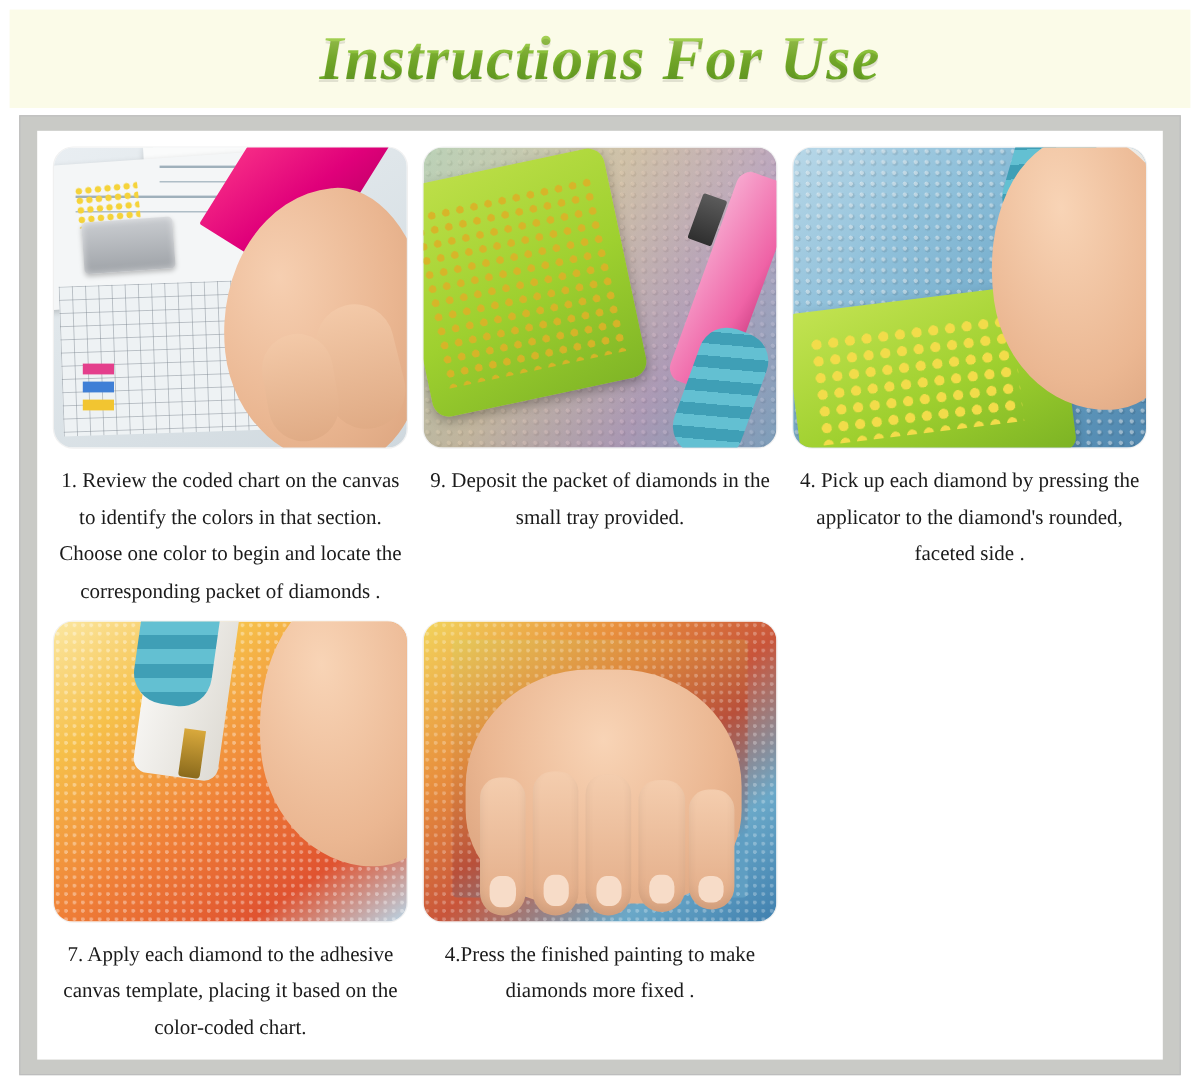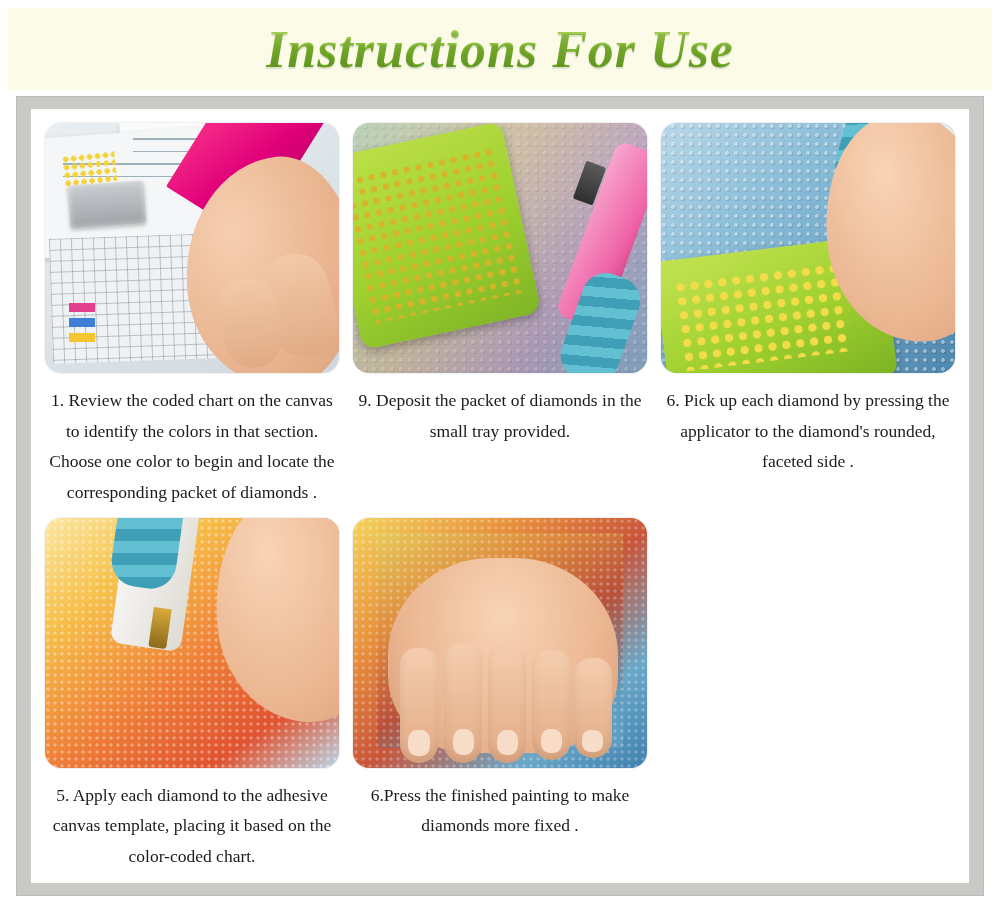--- a/index.html
+++ b/index.html
@@ -382,33 +382,33 @@
           <div class="photo">
             <div class="layer p4-bg"></div>
             <div class="layer dots-a" style="opacity:.8;"></div>
             <div class="p4-tray">
               <div class="p4-diamonds"></div>
             </div>
             <div class="p4-pen"></div>
             <div class="p4-grip"></div>
             <div class="p4-hand"></div>
           </div>
-          <div class="caption">6. Pick up each diamond by pressing the applicator to the diamond's rounded, faceted side .</div>
+          <div class="caption">4. Pick up each diamond by pressing the applicator to the diamond's rounded, faceted side .</div>
         </div>
 
         <div class="cell">
           <div class="photo">
             <div class="layer p5-bg"></div>
             <div class="layer dots-c" style="opacity:.8;"></div>
             <div class="p5-pen"></div>
             <div class="p5-grip"></div>
             <div class="p5-tip"></div>
             <div class="p5-hand"></div>
           </div>
-          <div class="caption">5. Apply each diamond to the adhesive canvas template, placing it based on the color-coded chart.</div>
+          <div class="caption">7. Apply each diamond to the adhesive canvas template, placing it based on the color-coded chart.</div>
         </div>
 
         <div class="cell">
           <div class="photo">
             <div class="layer p6-bg"></div>
             <div class="p6-canvas"></div>
             <div class="layer dots-c" style="opacity:.6;"></div>
             <div class="p6-paper"></div>
             <div class="p6-hands"></div>
             <div class="p6-finger" style="left:16%;">
@@ -420,19 +420,19 @@
             <div class="p6-finger" style="left:46%;top:51%;height:47%;">
                 <div class="p6-nail"></div>
               </div>
             <div class="p6-finger" style="left:61%;top:53%;height:44%;">
                 <div class="p6-nail"></div>
               </div>
             <div class="p6-finger" style="left:75%;top:56%;height:40%;">
                 <div class="p6-nail"></div>
               </div>
           </div>
-          <div class="caption">6.Press the finished painting  to make diamonds more fixed .</div>
+          <div class="caption">4.Press the finished painting  to make diamonds more fixed .</div>
         </div>
 
       </div>
     </div>
   </div>
 </div>
 
 </body></html>

